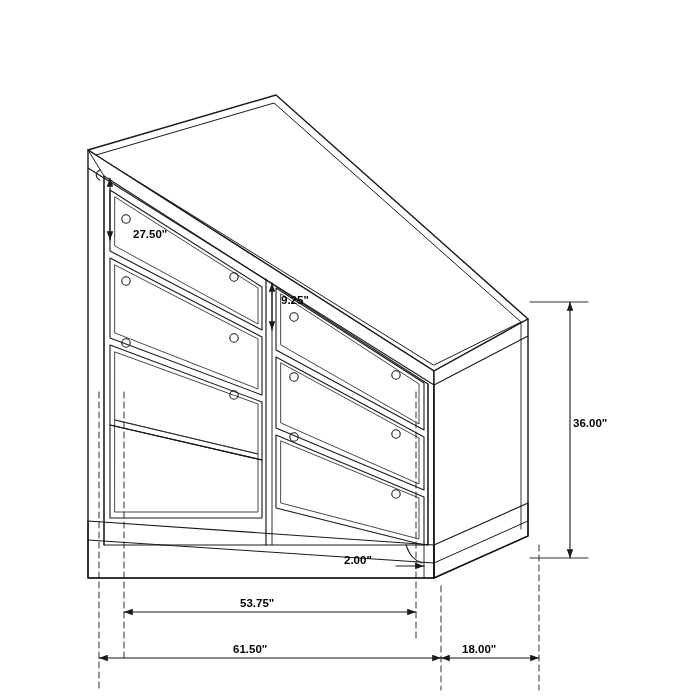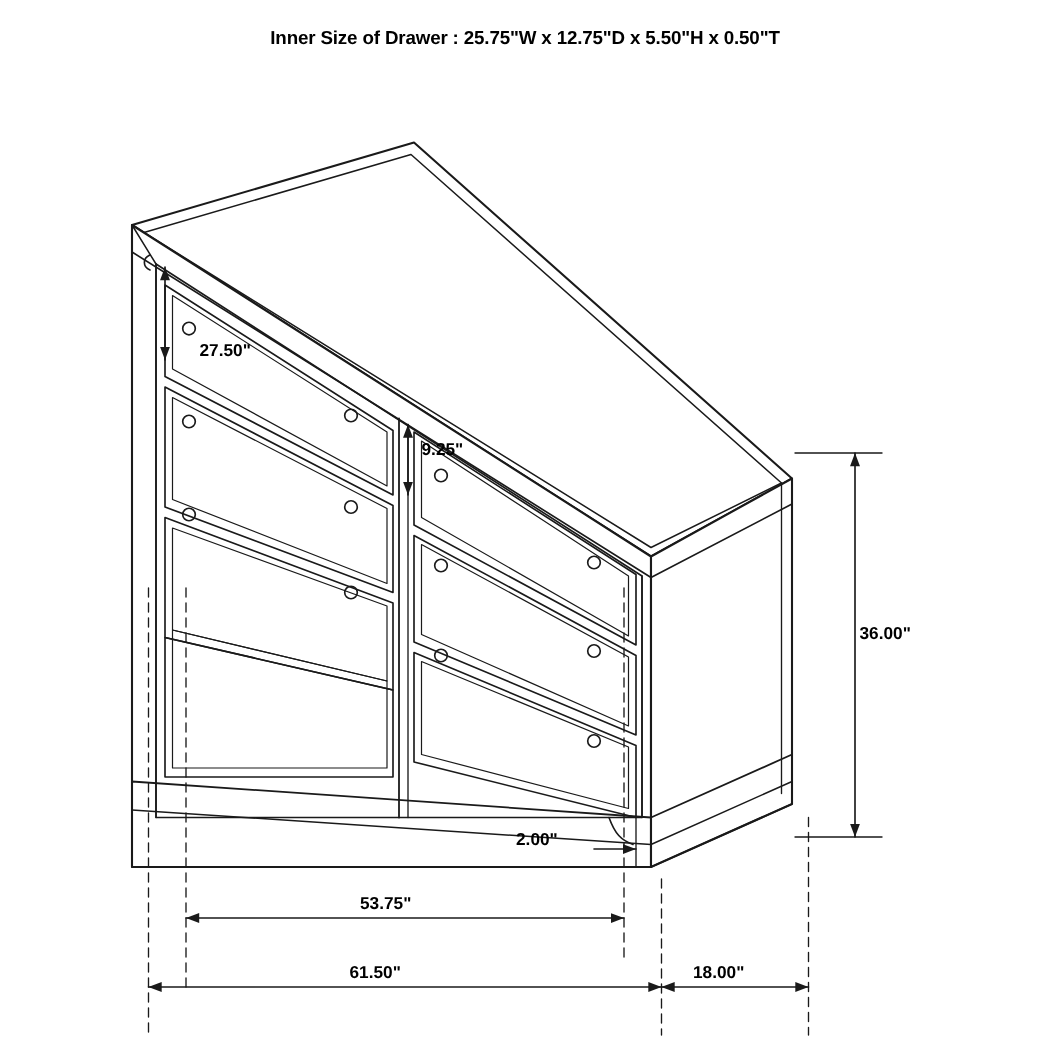--- a/index.html
+++ b/index.html
@@ -42,21 +42,20 @@
     font-size: 11.5px;
     font-weight: bold;
     white-space: nowrap;
   }
 </style>
 </head>
 <body>
 
 <div id="stage">
 
-  <div class="title">Inner Size of Drawer : 25.75"W x 12.75"D x 5.50"H x 0.50"T</div>
 
   <svg class="drawing" viewBox="0 0 700 700">
     <g fill="none" stroke="#1a1a1a" stroke-width="1.4" stroke-linejoin="round" stroke-linecap="round">
 
       <g>
         <path d="M 88,150 L 276,95 L 528,319 L 434,371 Z" fill="#ffffff"></path>
         <path d="M 96,155 L 274,103 L 521,322 L 434,365 Z" fill="#ffffff" stroke-width="1"></path>
       </g>
 
       <g>

